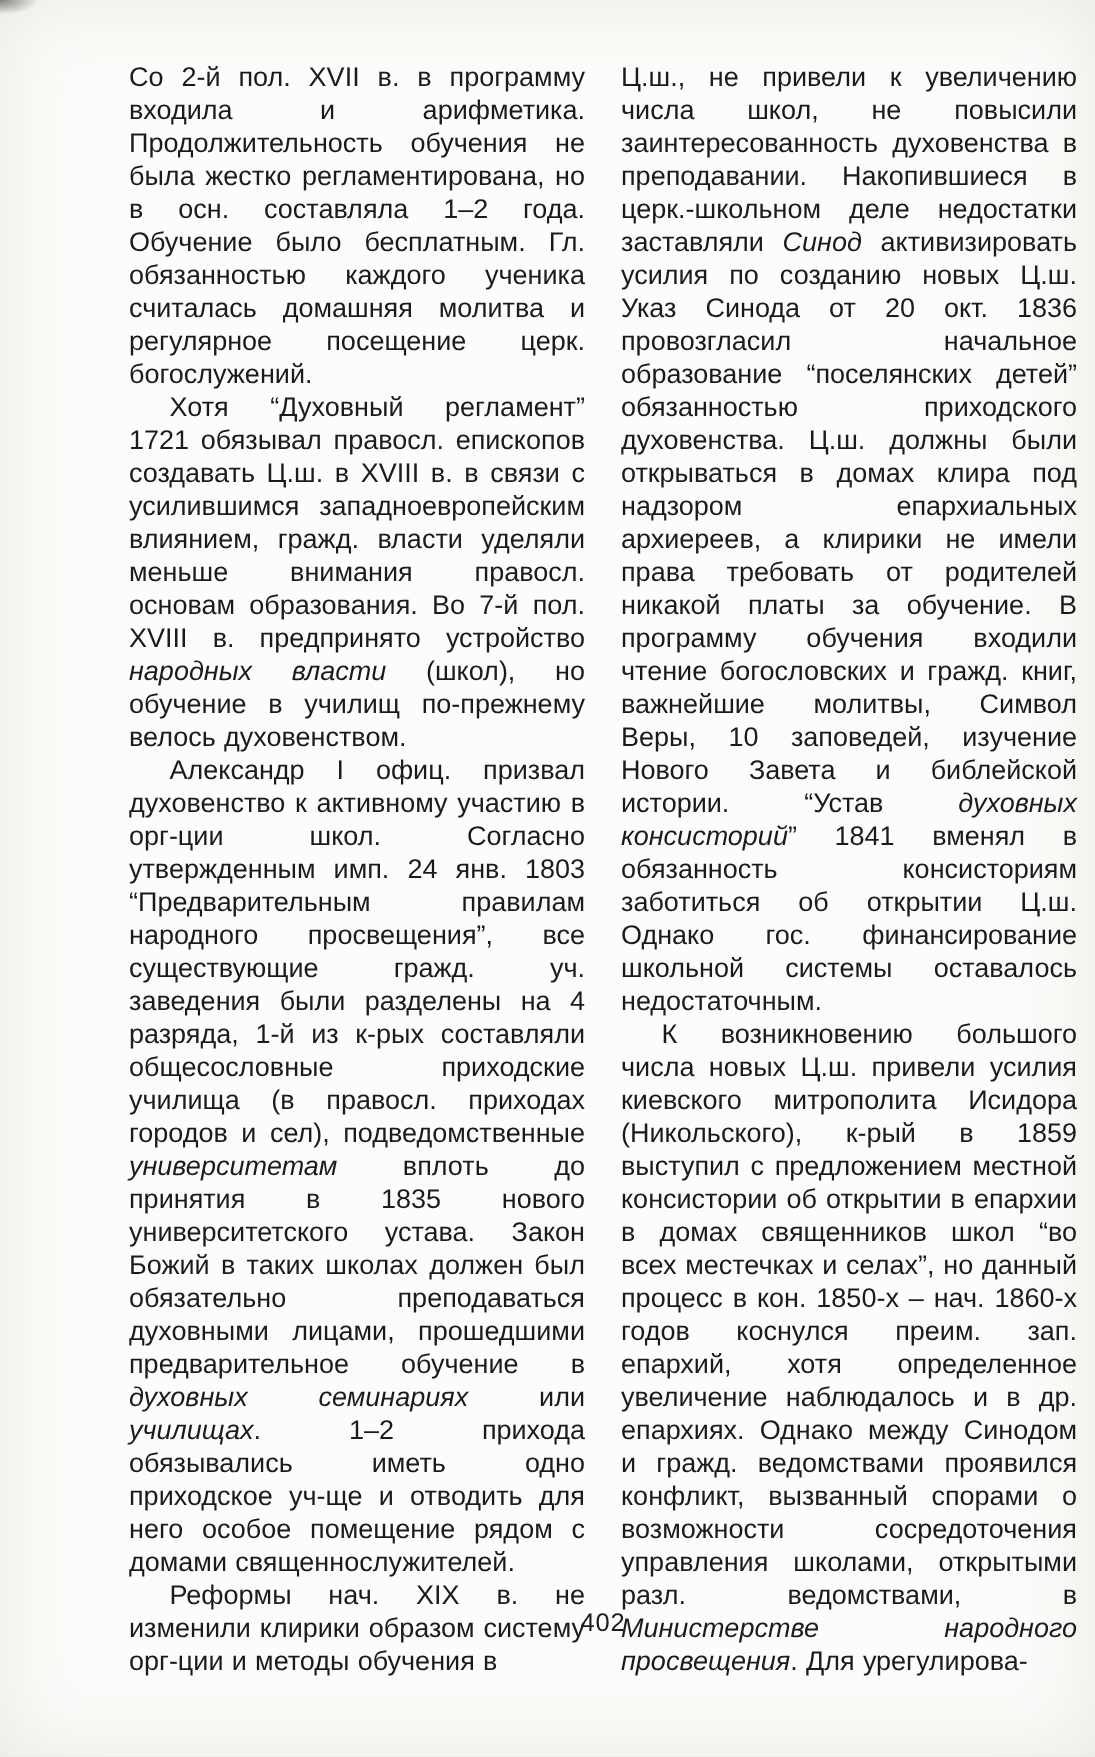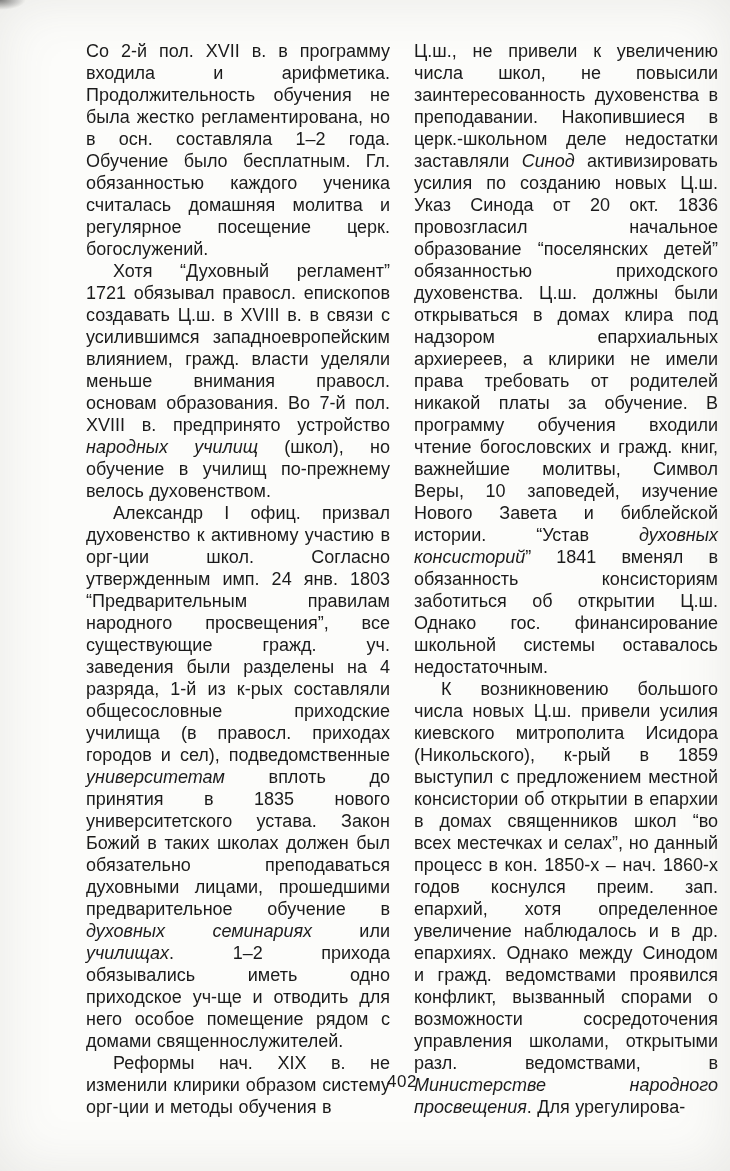--- a/index.html
+++ b/index.html
@@ -69,21 +69,21 @@
     letter-spacing: 0.5px;
   }
 </style>
 </head>
 <body>
 
 <div class="scan-page">
   <div class="text-block">
     <div class="column">
         <p><span>Со 2-й пол. XVII в. в программу входила и арифметика. Продолжительность обучения не была жестко регламентирована, но в осн. составляла 1–2 года. Обучение было бесплатным. Гл. обязанностью каждого ученика считалась домашняя молитва и регулярное посещение церк. богослужений.</span></p>
-        <p class="indent"><span>Хотя “Духовный регламент” 1721 обязывал правосл. епископов создавать Ц.ш. в XVIII в. в связи с усилившимся западноевропейским влиянием, гражд. власти уделяли меньше внимания правосл. основам образования. Во 7-й пол. XVIII в. предпринято устройство </span><i>народных училищ</i><span> (школ), но обучение в училищ по-прежнему велось духовенством.</span></p>
+        <p class="indent"><span>Хотя “Духовный регламент” 1721 обязывал правосл. епископов создавать Ц.ш. в XVIII в. в связи с усилившимся западноевропейским влиянием, гражд. власти уделяли меньше внимания правосл. основам образования. Во 7-й пол. XVIII в. предпринято устройство </span><i>народных власти</i><span> (школ), но обучение в училищ по-прежнему велось духовенством.</span></p>
         <p class="indent"><span>Александр I офиц. призвал духовенство к активному участию в орг-ции школ. Согласно утвержденным имп. 24 янв. 1803 “Предварительным правилам народного просвещения”, все существующие гражд. уч. заведения были разделены на 4 разряда, 1-й из к-рых составляли общесословные приходские училища (в правосл. приходах городов и сел), подведомственные </span><i>университетам</i><span> вплоть до принятия в 1835 нового университетского устава. Закон Божий в таких школах должен был обязательно преподаваться духовными лицами, прошедшими предварительное обучение в </span><i>духовных семинариях</i><span> или </span><i>училищах</i><span>. 1–2 прихода обязывались иметь одно приходское уч-ще и отводить для него особое помещение рядом с домами священнослужителей.</span></p>
         <p class="indent"><span>Реформы нач. XIX в. не изменили клирики образом систему орг-ции и методы обучения в</span></p>
       </div>
     <div class="column">
         <p><span>Ц.ш., не привели к увеличению числа школ, не повысили заинтересованность духовенства в преподавании. Накопившиеся в церк.-школьном деле недостатки заставляли </span><i>Синод</i><span> активизировать усилия по созданию новых Ц.ш. Указ Синода от 20 окт. 1836 провозгласил начальное образование “поселянских детей” обязанностью приходского духовенства. Ц.ш. должны были открываться в домах клира под надзором епархиальных архиереев, а клирики не имели права требовать от родителей никакой платы за обучение. В программу обучения входили чтение богословских и гражд. книг, важнейшие молитвы, Символ Веры, 10 заповедей, изучение Нового Завета и библейской истории. “Устав </span><i>духовных консисторий</i><span>” 1841 вменял в обязанность консисториям заботиться об открытии Ц.ш. Однако гос. финансирование школьной системы оставалось недостаточным.</span></p>
         <p class="indent"><span>К возникновению большого числа новых Ц.ш. привели усилия киевского митрополита Исидора (Никольского), к-рый в 1859 выступил с предложением местной консистории об открытии в епархии в домах священников школ “во всех местечках и селах”, но данный процесс в кон. 1850-х – нач. 1860-х годов коснулся преим. зап. епархий, хотя определенное увеличение наблюдалось и в др. епархиях. Однако между Синодом и гражд. ведомствами проявился конфликт, вызванный спорами о возможности сосредоточения управления школами, открытыми разл. ведомствами, в </span><i>Министерстве народного просвещения</i><span>. Для урегулирова-</span></p>
       </div>
   </div>
   <div class="page-number">402</div>
 </div>

